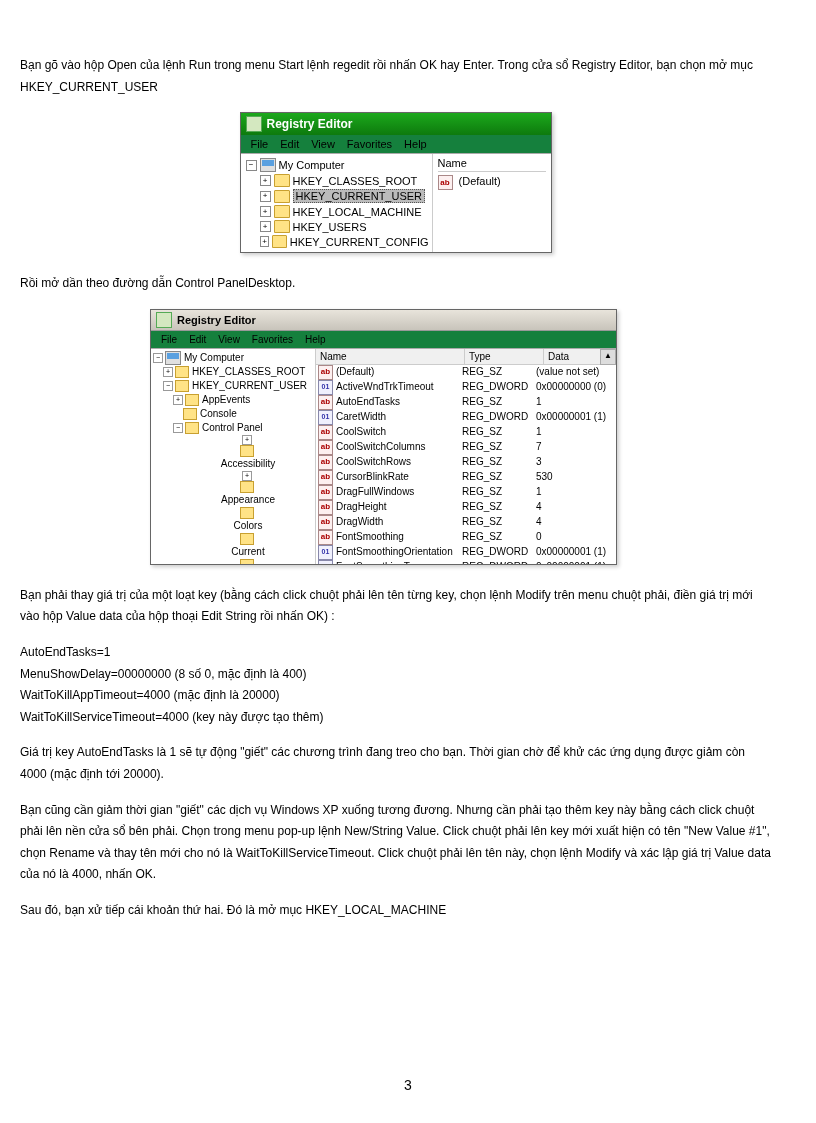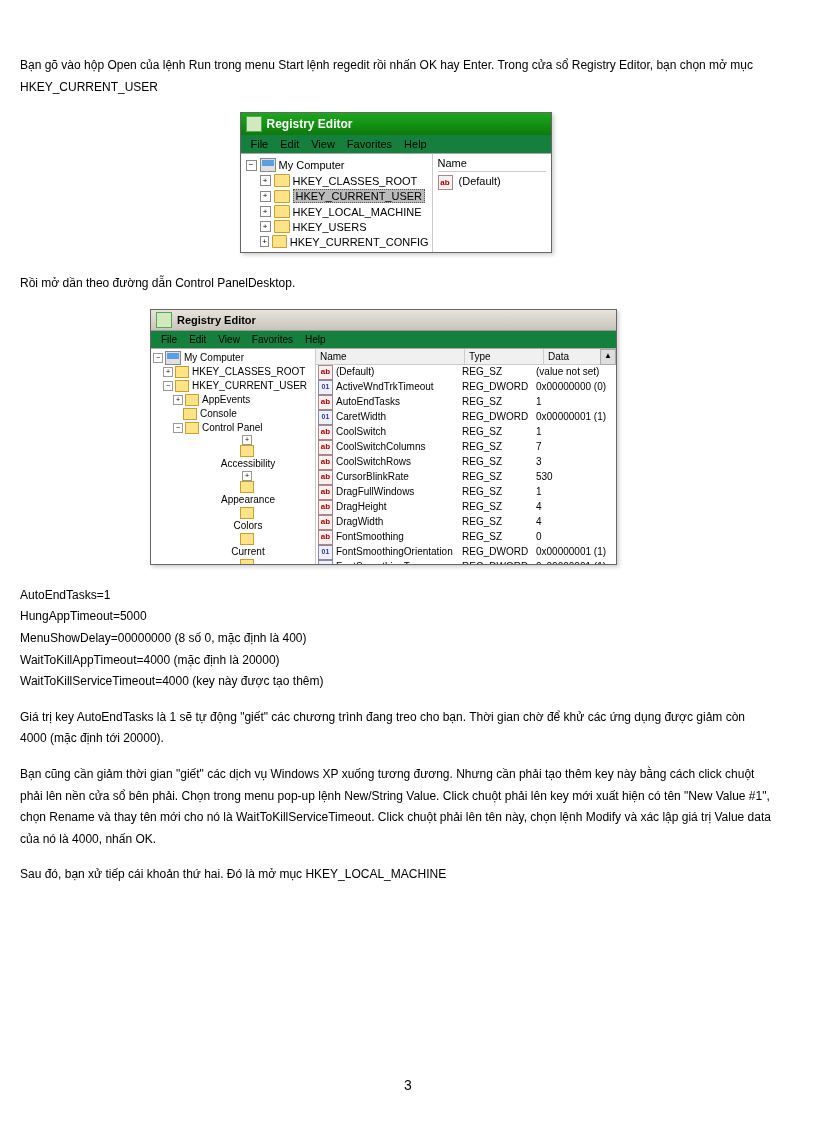--- a/index.html
+++ b/index.html
@@ -555,24 +555,24 @@
                 <span>FontSmoothingType</span>
               </div>
               <div class="ct">REG_DWORD</div>
               <div class="cd">0x00000001 (1)</div>
             </div>
           </div>
       </div>
     </div>
   </div>
 
+  <div class="para">Bạn phải thay giá trị của một loạt key (bằng cách click chuột phải lên tên từng key, chọn lệnh Modify trên menu chuột phải, điền giá trị mới vào hộp Value data của hộp thoại Edit String rồi nhấn OK) :</div>
 
   <div class="kv-list">
     <div>AutoEndTasks=1</div>
-    <div>HungAppTimeout=5000</div>
     <div>MenuShowDelay=00000000  (8 số 0, mặc định là 400)</div>
     <div>WaitToKillAppTimeout=4000  (mặc định là 20000)</div>
     <div>WaitToKillServiceTimeout=4000   (key này được tạo thêm)</div>
   </div>
 
   <div class="para">Giá trị key AutoEndTasks là 1 sẽ tự động "giết" các chương trình đang treo cho bạn. Thời gian chờ để khử các ứng dụng được giảm còn 4000 (mặc định tới 20000).</div>
   <div class="para">Bạn cũng cần giảm thời gian "giết" các dịch vụ Windows XP xuống tương đương. Nhưng cần phải tạo thêm key này bằng cách click chuột phải lên nền cửa sổ bên phải. Chọn trong menu pop-up lệnh New/String Value. Click chuột phải lên key mới xuất hiện có tên "New Value #1", chọn Rename và thay tên mới cho nó là WaitToKillServiceTimeout.  Click chuột phải lên tên này, chọn lệnh Modify và xác lập giá trị Value data của nó là 4000, nhấn OK.</div>
   <div class="para">Sau đó, bạn xử tiếp cái khoản thứ hai. Đó là mở mục HKEY_LOCAL_MACHINE</div>
 </div>
 

